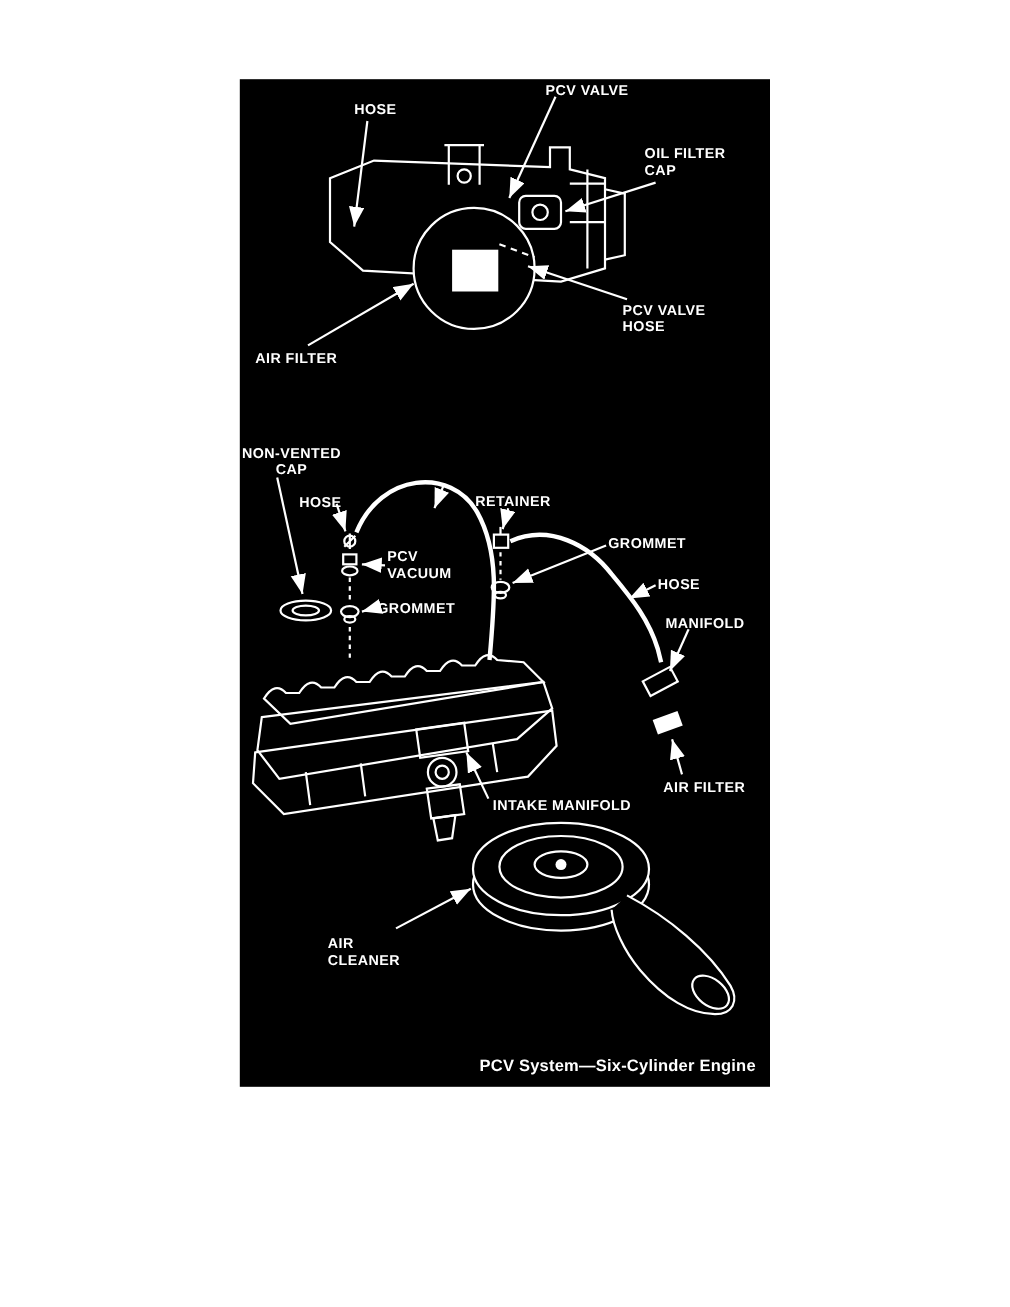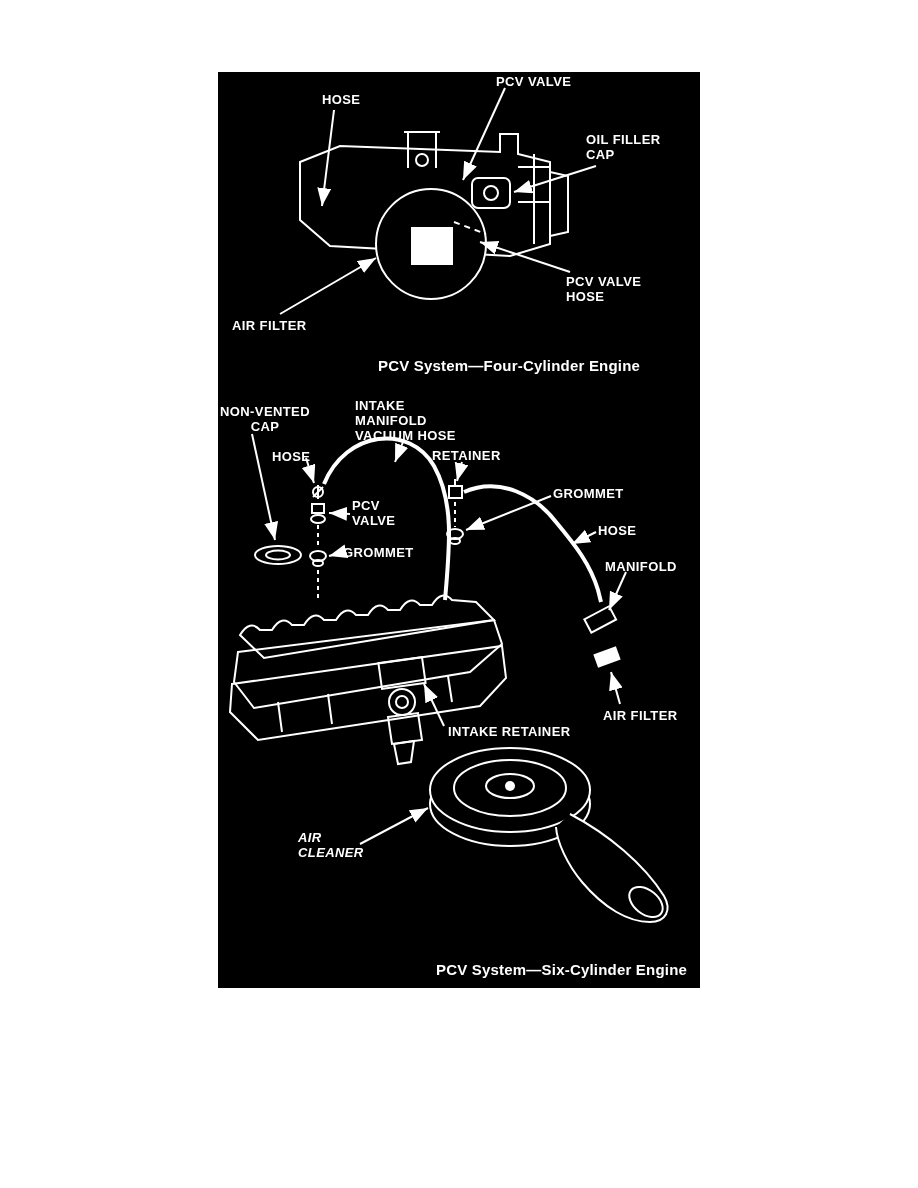--- a/index.html
+++ b/index.html
@@ -152,40 +152,36 @@
         <line x1="378" y1="460" x2="354" y2="472"></line>
         <line x1="408" y1="500" x2="391" y2="538"></line>
         <line x1="402" y1="632" x2="393" y2="600"></line>
         <line x1="226" y1="654" x2="206" y2="612"></line>
         <line x1="142" y1="772" x2="210" y2="736"></line>
       </g>
     </svg>
 
     <div class="lbl" style="left:278px; top:2px;">PCV VALVE</div>
     <div class="lbl" style="left:104px; top:20px;">HOSE</div>
-    <div class="lbl" style="left:368px; top:60px;">OIL FILLER
+    <div class="lbl" style="left:368px; top:60px;">OIL FILTER
 CAP</div>
     <div class="lbl" style="left:348px; top:202px;">PCV VALVE
 HOSE</div>
     <div class="lbl" style="left:14px; top:246px;">AIR FILTER</div>
-    <div class="caption" style="left:160px; top:285px;">PCV System—Four-Cylinder Engine</div>
 
     <div class="lbl" style="left:2px; top:332px;text-align:center;">NON-VENTED
 CAP</div>
-    <div class="lbl" style="left:137px; top:326px;">INTAKE
-MANIFOLD
-VACUUM HOSE</div>
     <div class="lbl" style="left:54px; top:377px;">HOSE</div>
     <div class="lbl" style="left:214px; top:376px;">RETAINER</div>
     <div class="lbl" style="left:134px; top:426px;">PCV
-VALVE</div>
+VACUUM</div>
     <div class="lbl" style="left:335px; top:414px;">GROMMET</div>
     <div class="lbl" style="left:125px; top:473px;">GROMMET</div>
     <div class="lbl" style="left:380px; top:451px;">HOSE</div>
     <div class="lbl" style="left:387px; top:487px;">MANIFOLD</div>
     <div class="lbl" style="left:385px; top:636px;">AIR FILTER</div>
-    <div class="lbl" style="left:230px; top:652px;">INTAKE RETAINER</div>
-    <div class="lbl" style="left:80px; top:758px;font-style:italic;">AIR
+    <div class="lbl" style="left:230px; top:652px;">INTAKE MANIFOLD</div>
+    <div class="lbl" style="left:80px; top:778px;">AIR
 CLEANER</div>
     <div class="caption" style="left:172px; top:889px;margin-left:46px;">PCV System—Six-Cylinder Engine</div>
 
   </div>
 </div>
 
 </body></html>

